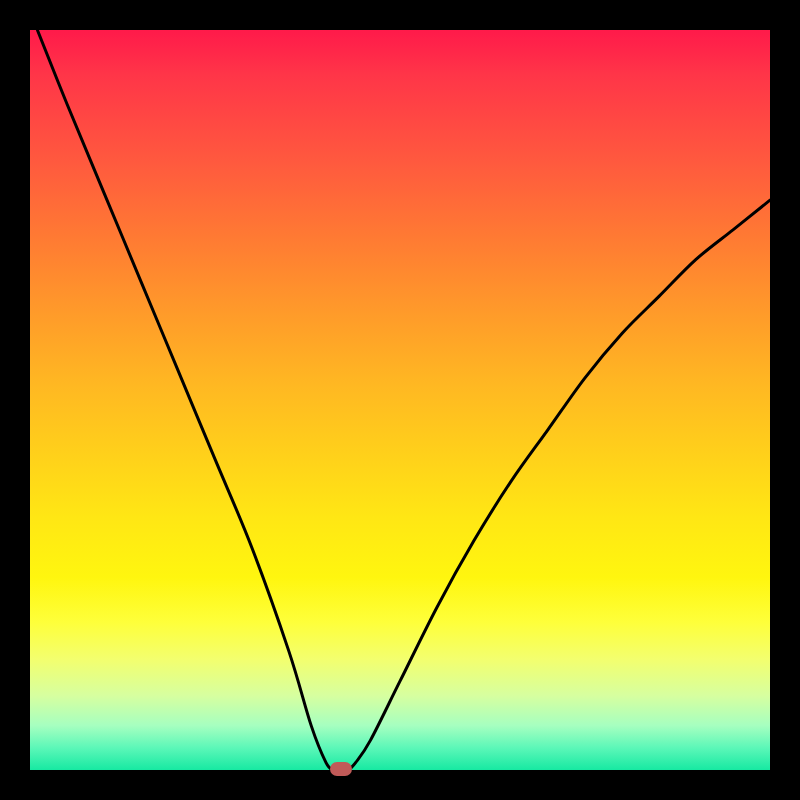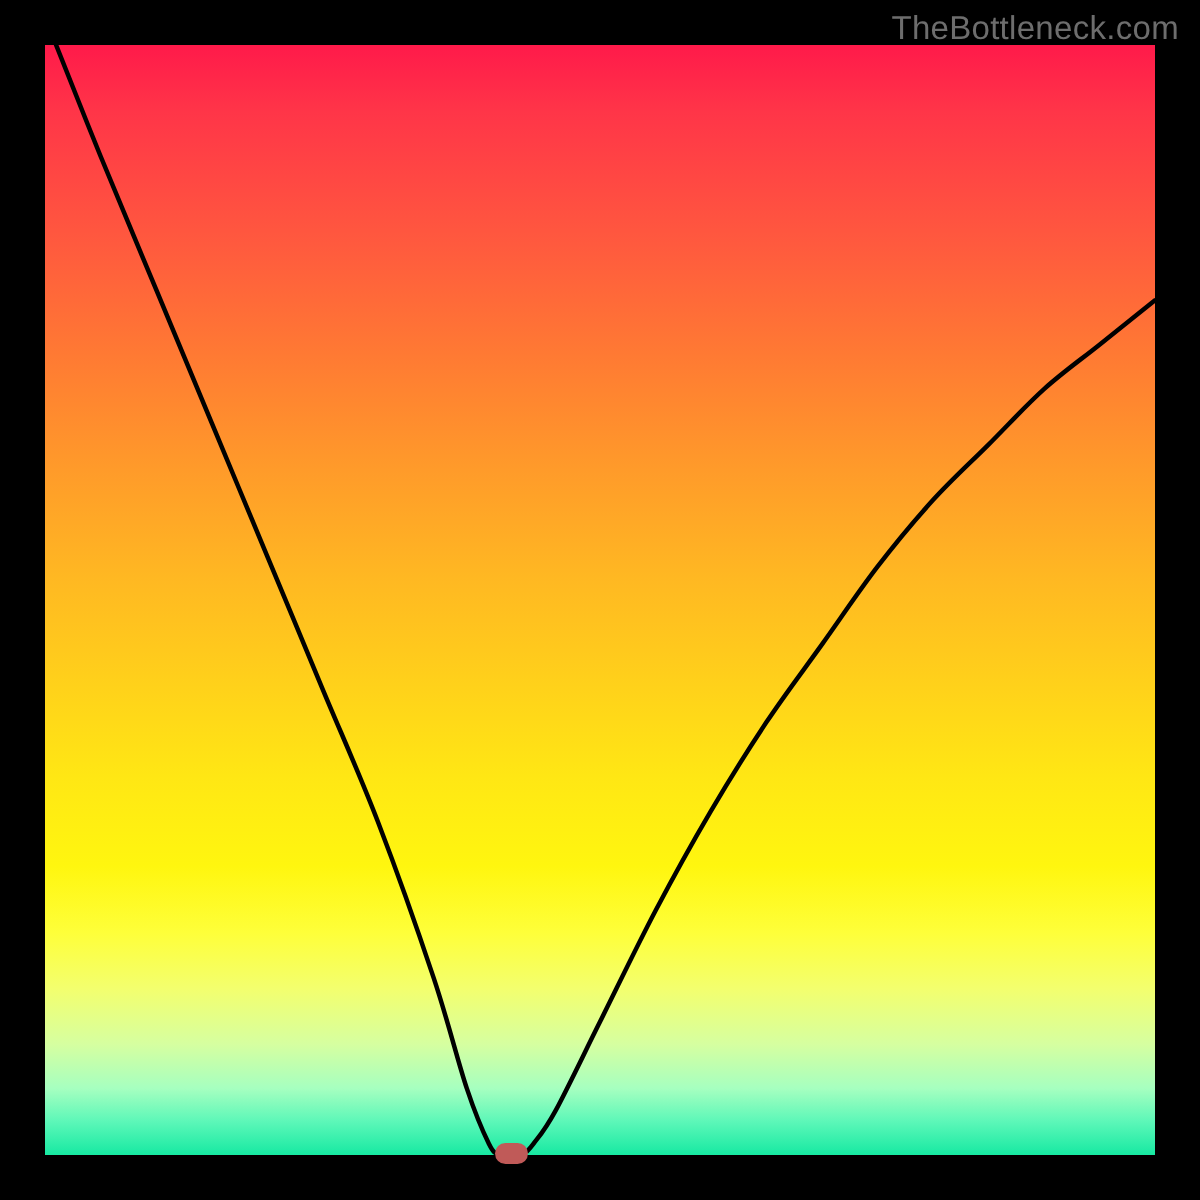--- a/index.html
+++ b/index.html
@@ -54,21 +54,20 @@
     width: 22px;
     height: 14px;
     border-radius: 7px;
     background: #c05a58;
   }
 </style>
 </head>
 <body>
 
 <div class="stage">
-  <div class="watermark">TheBottleneck.com</div>
 
   <div class="plot-area">
     <svg class="curve" viewBox="0 0 740 740" preserveAspectRatio="none">
       <path id="curve-path" d="M 7.40 0.00 C 12.33 12.33, 25.90 46.87, 37.00 74.00 C 48.10 101.13, 61.67 133.20, 74.00 162.80 C 86.33 192.40, 98.67 222.00, 111.00 251.60 C 123.33 281.20, 135.67 310.80, 148.00 340.40 C 160.33 370.00, 172.67 399.60, 185.00 429.20 C 197.33 458.80, 209.67 485.93, 222.00 518.00 C 234.33 550.07, 249.13 592.00, 259.00 621.60 C 268.87 651.20, 275.03 677.10, 281.20 695.60 C 287.37 714.10, 292.30 725.20, 296.00 732.60 C 299.70 740.00, 300.93 738.77, 303.40 740.00 C 305.87 741.23, 308.33 740.00, 310.80 740.00 C 313.27 740.00, 315.73 741.23, 318.20 740.00 C 320.67 738.77, 321.90 737.53, 325.60 732.60 C 329.30 727.67, 333.00 723.97, 340.40 710.40 C 347.80 696.83, 358.90 673.40, 370.00 651.20 C 381.10 629.00, 394.67 600.63, 407.00 577.20 C 419.33 553.77, 431.67 531.57, 444.00 510.60 C 456.33 489.63, 468.67 469.90, 481.00 451.40 C 493.33 432.90, 505.67 416.87, 518.00 399.60 C 530.33 382.33, 542.67 363.83, 555.00 347.80 C 567.33 331.77, 579.67 316.97, 592.00 303.40 C 604.33 289.83, 616.67 278.73, 629.00 266.40 C 641.33 254.07, 653.67 240.50, 666.00 229.40 C 678.33 218.30, 690.67 209.67, 703.00 199.80 C 715.33 189.93, 733.83 175.13, 740.00 170.20" fill="none" stroke="#000" stroke-width="3" stroke-linecap="round" stroke-linejoin="round"></path>
     </svg>
     <div id="min-marker" class="marker" style="left: 299.8px; top: 732px;"></div>
   </div>
 </div>
 
 </body></html>

